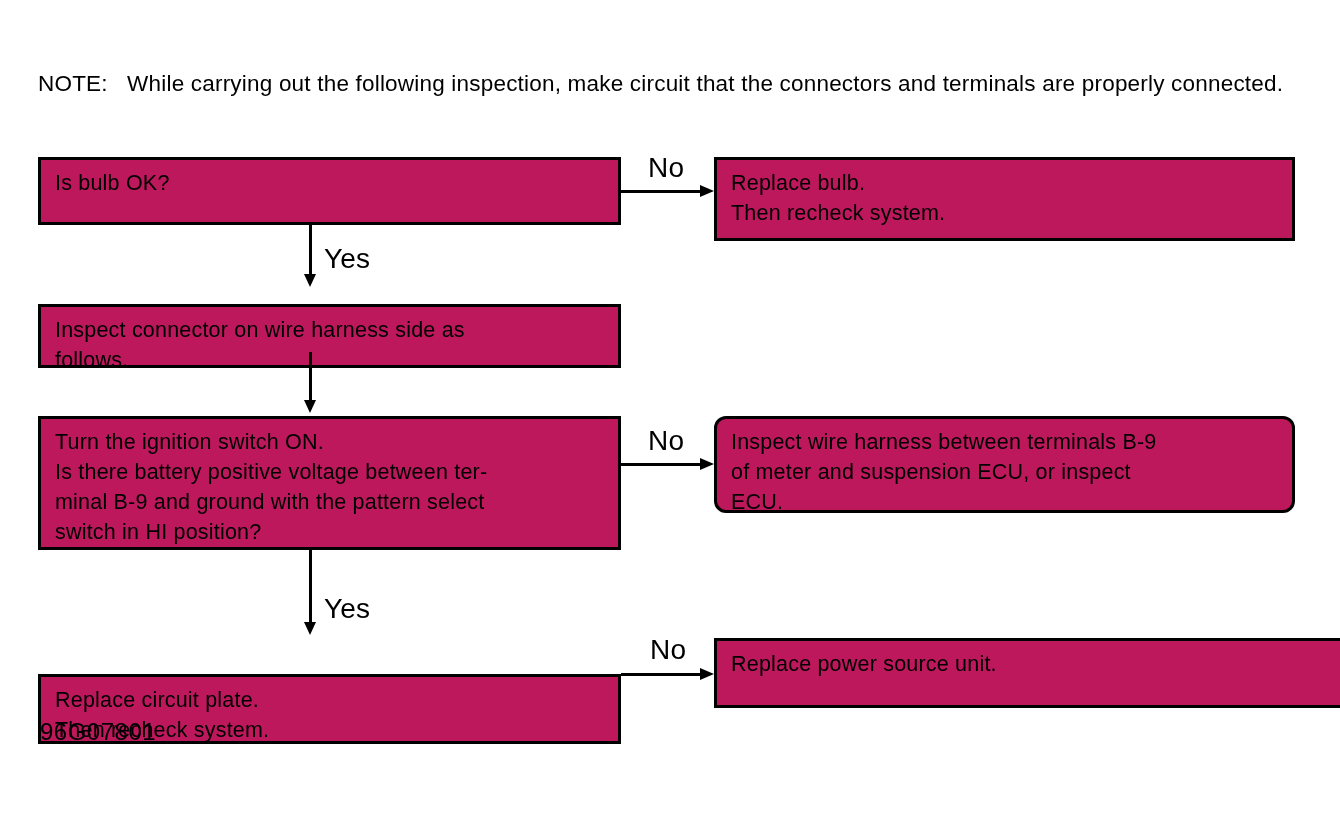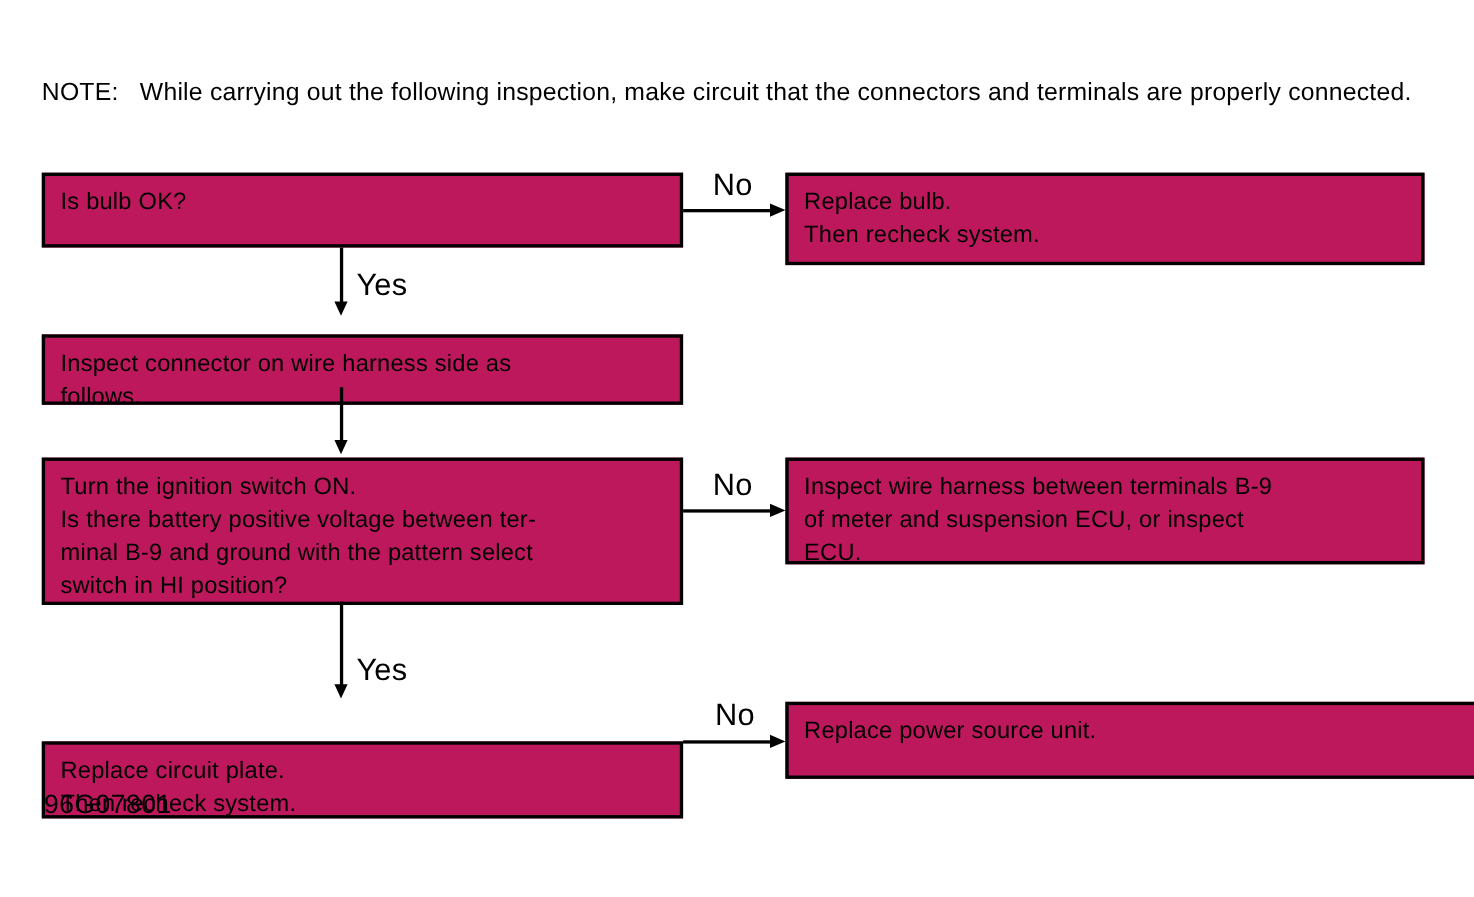--- a/index.html
+++ b/index.html
@@ -134,21 +134,21 @@
     <div class="arrow-down" style="left:304px; top:400px;"></div>
   </div>
 
   <div class="box" style="left:38px; top:416px; width:583px; height:134px;">
     <div class="box-text">Turn the ignition switch ON.
 Is there battery positive voltage between ter-
 minal B-9 and ground with the pattern select
 switch in HI position?</div>
   </div>
 
-  <div class="box" style="left:714px; top:416px; width:581px; height:97px;">
+  <div class="box" style="left:714px; top:416px; width:581px; height:97px;border-radius:12px;">
     <div class="box-text">Inspect wire harness between terminals B-9
 of meter and suspension ECU, or inspect
 ECU.</div>
   </div>
 
   <div class="conn">
     <div class="hline" style="left:621px; top:463px; width:82px;"></div>
     <div class="arrow-right" style="left:700px; top:458px;"></div>
   </div>
   <div class="edge-label" style="left:648px; top:428px;">No</div>

